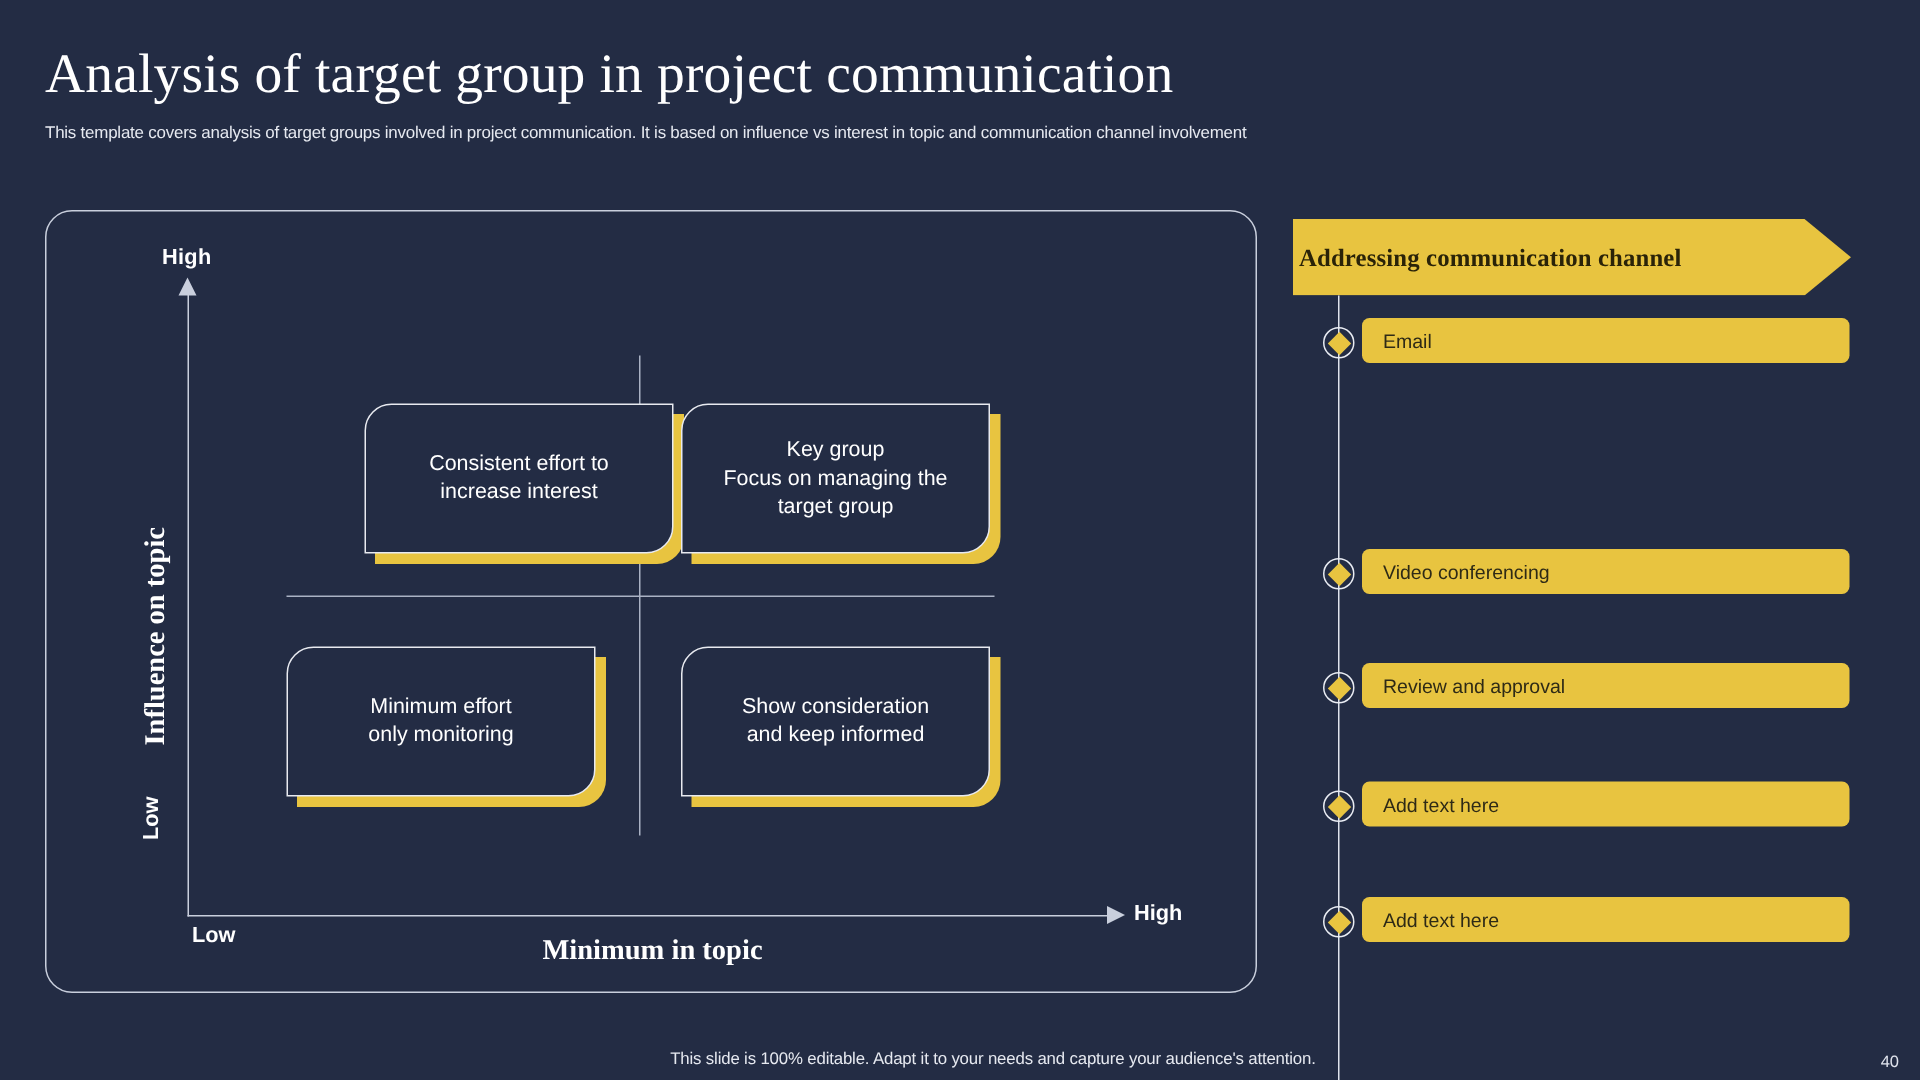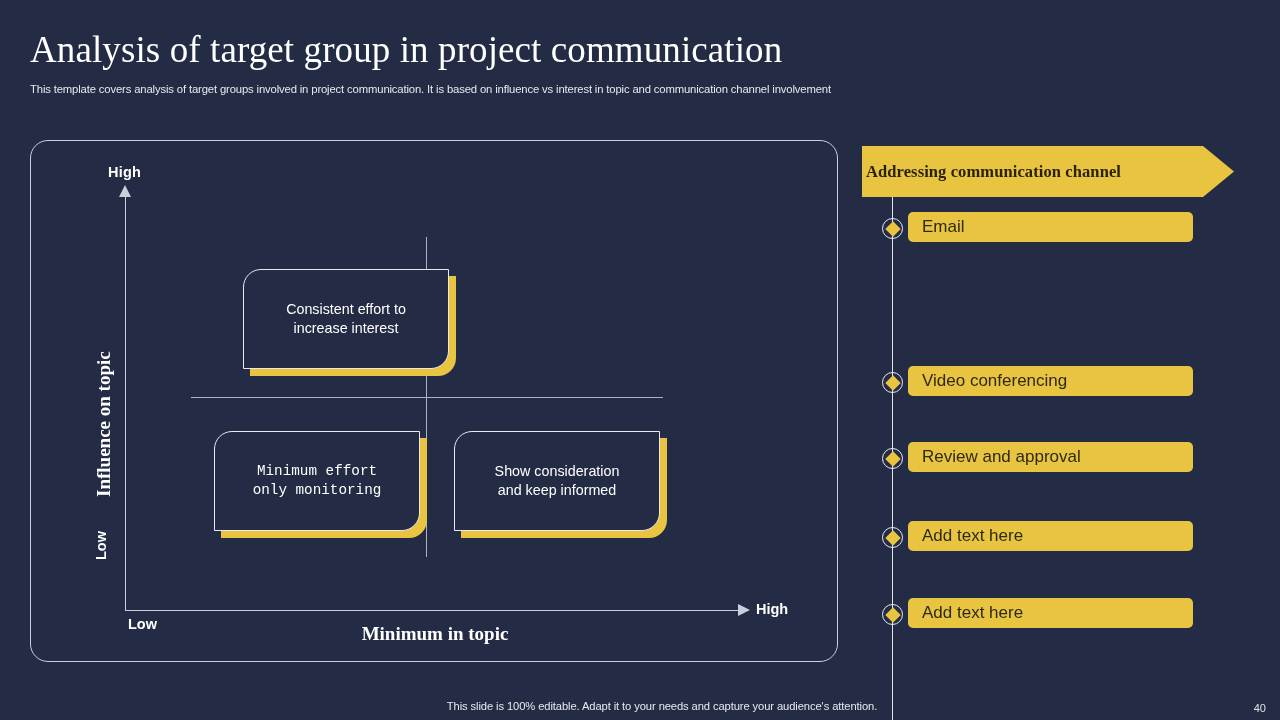--- a/index.html
+++ b/index.html
@@ -174,21 +174,21 @@
     justify-content: center;
     text-align: center;
     font-size: 14.3px;
     line-height: 19px;
     color: #ffffff;
     white-space: pre-line;
     padding: 4px 8px;
   }
   #quad-card-top-left    { left: 172px; top: 128px; margin-left: 40px; }
   #quad-card-top-right   { left: 423px; top: 128px; }
-  #quad-card-bottom-left { left: 183px; top: 290px; font-family: Liberation Mono, monospace; }
+  #quad-card-bottom-left { left: 160px; top: 290px; }
   #quad-card-bottom-right{ left: 423px; top: 290px; }
 
   
   #channel-panel {
     position: absolute;
     left: 862px; top: 146px;
     width: 390px; height: 518px;
   }
 
   #channel-header {
@@ -237,27 +237,27 @@
     position: absolute;
     left: 50%; top: 50%;
     width: 11px; height: 11px;
     background: #e8c440;
     transform: translate(-50%, -50%) rotate(45deg);
   }
 
   .channel-pill {
     position: absolute;
     left: 46px; top: 0;
-    width: 285px; height: 30px;
+    width: 325px; height: 30px;
     background: #e8c440;
     border-radius: 5px;
     display: flex;
     align-items: center;
     padding-left: 14px;
-    font-size: 17px;
+    font-size: 13px;
     color: #2e2a16;
   }
 
   
   #footer-note {
     position: absolute;
     left: 0; top: 700px;
     width: 1280px;
     text-align: center;
     font-size: 11.2px;
@@ -293,20 +293,23 @@
 
   <div id="y-axis-title">Influence on topic</div>
   <div id="x-axis-title">Minimum in topic</div>
 
   <div id="quad-divider-vertical"></div>
   <div id="quad-divider-horizontal"></div>
 
   <div class="quad-card" id="quad-card-top-left">Consistent effort to
 increase interest</div>
 
+  <div class="quad-card" id="quad-card-top-right">Key group
+Focus on managing the
+target group</div>
 
   <div class="quad-card" id="quad-card-bottom-left">Minimum effort
 only monitoring</div>
 
   <div class="quad-card" id="quad-card-bottom-right">Show consideration
 and keep informed</div>
 </div>
 
 <div id="channel-panel">
 

